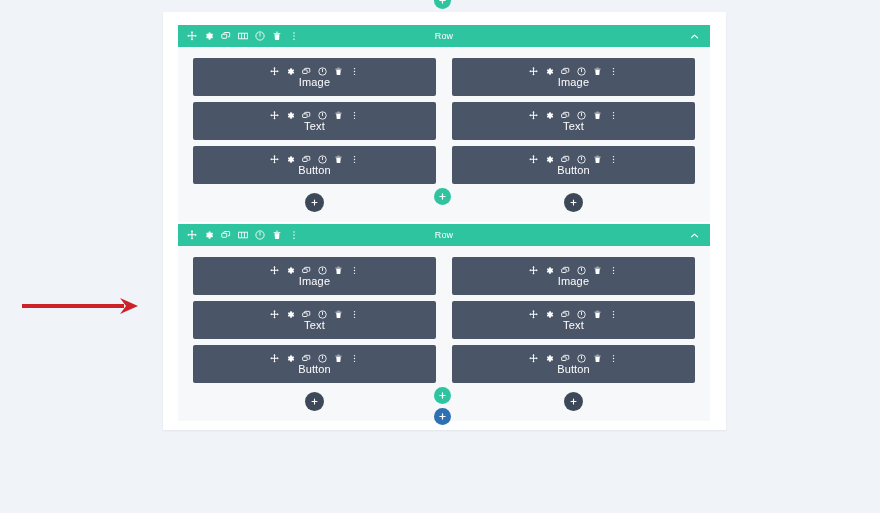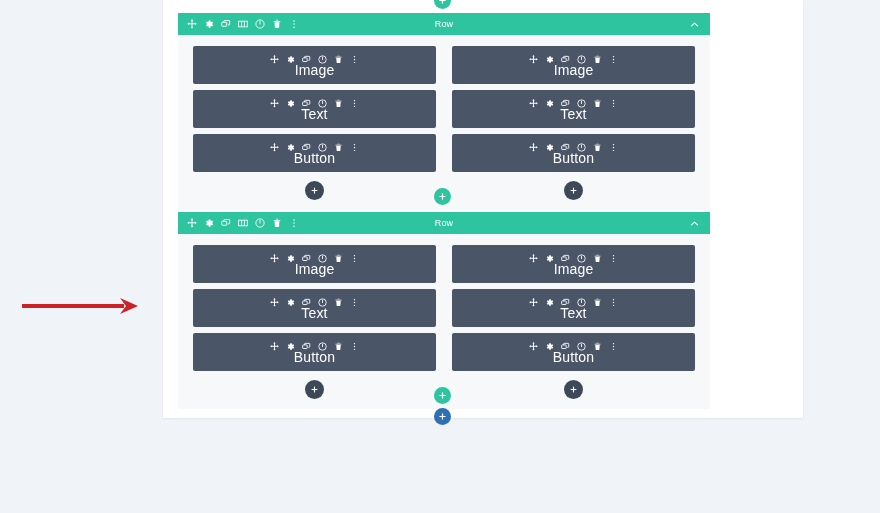--- a/index.html
+++ b/index.html
@@ -8,22 +8,22 @@
     background: #f0f3f7;
     font-family: "Liberation Sans", sans-serif;
     overflow: hidden;
   }
 
   #stage { position: relative; width: 880px; height: 513px; }
 
   
   .section {
     position: absolute;
-    left: 163px; top: 0px;
-    width: 640px; height: 418px;
+    left: 163px; top: 12px;
+    width: 563px; height: 418px;
     background: #ffffff;
     box-shadow: 0 1px 2px rgba(40,50,70,.07);
   }
 
   
   .row-wrap { position: absolute; left: 15px; width: 532px; }
   .row-wrap.r1 { top: 13px; }
   .row-wrap.r2 { top: 212px; }
 
   .row-header {
@@ -64,21 +64,21 @@
     display: flex; flex-direction: column;
     align-items: center; justify-content: center;
     color: #ffffff;
     position: relative;
   }
   .module .tools {
     display: flex; align-items: center; gap: 7px;
     margin-bottom: 1px;
   }
   .module .mod-label {
-    font-size: 14px; line-height: 11px; letter-spacing: .15px; text-align: right;
+    font-size: 11px; line-height: 11px; letter-spacing: .15px; text-align: right;
   }
 
   
   .add-dark {
     width: 19px; height: 19px; border-radius: 50%;
     background: #3d4858;
     display: flex; align-items: center; justify-content: center;
     margin: 3px auto 0 auto;
     color: #fff;
   }

